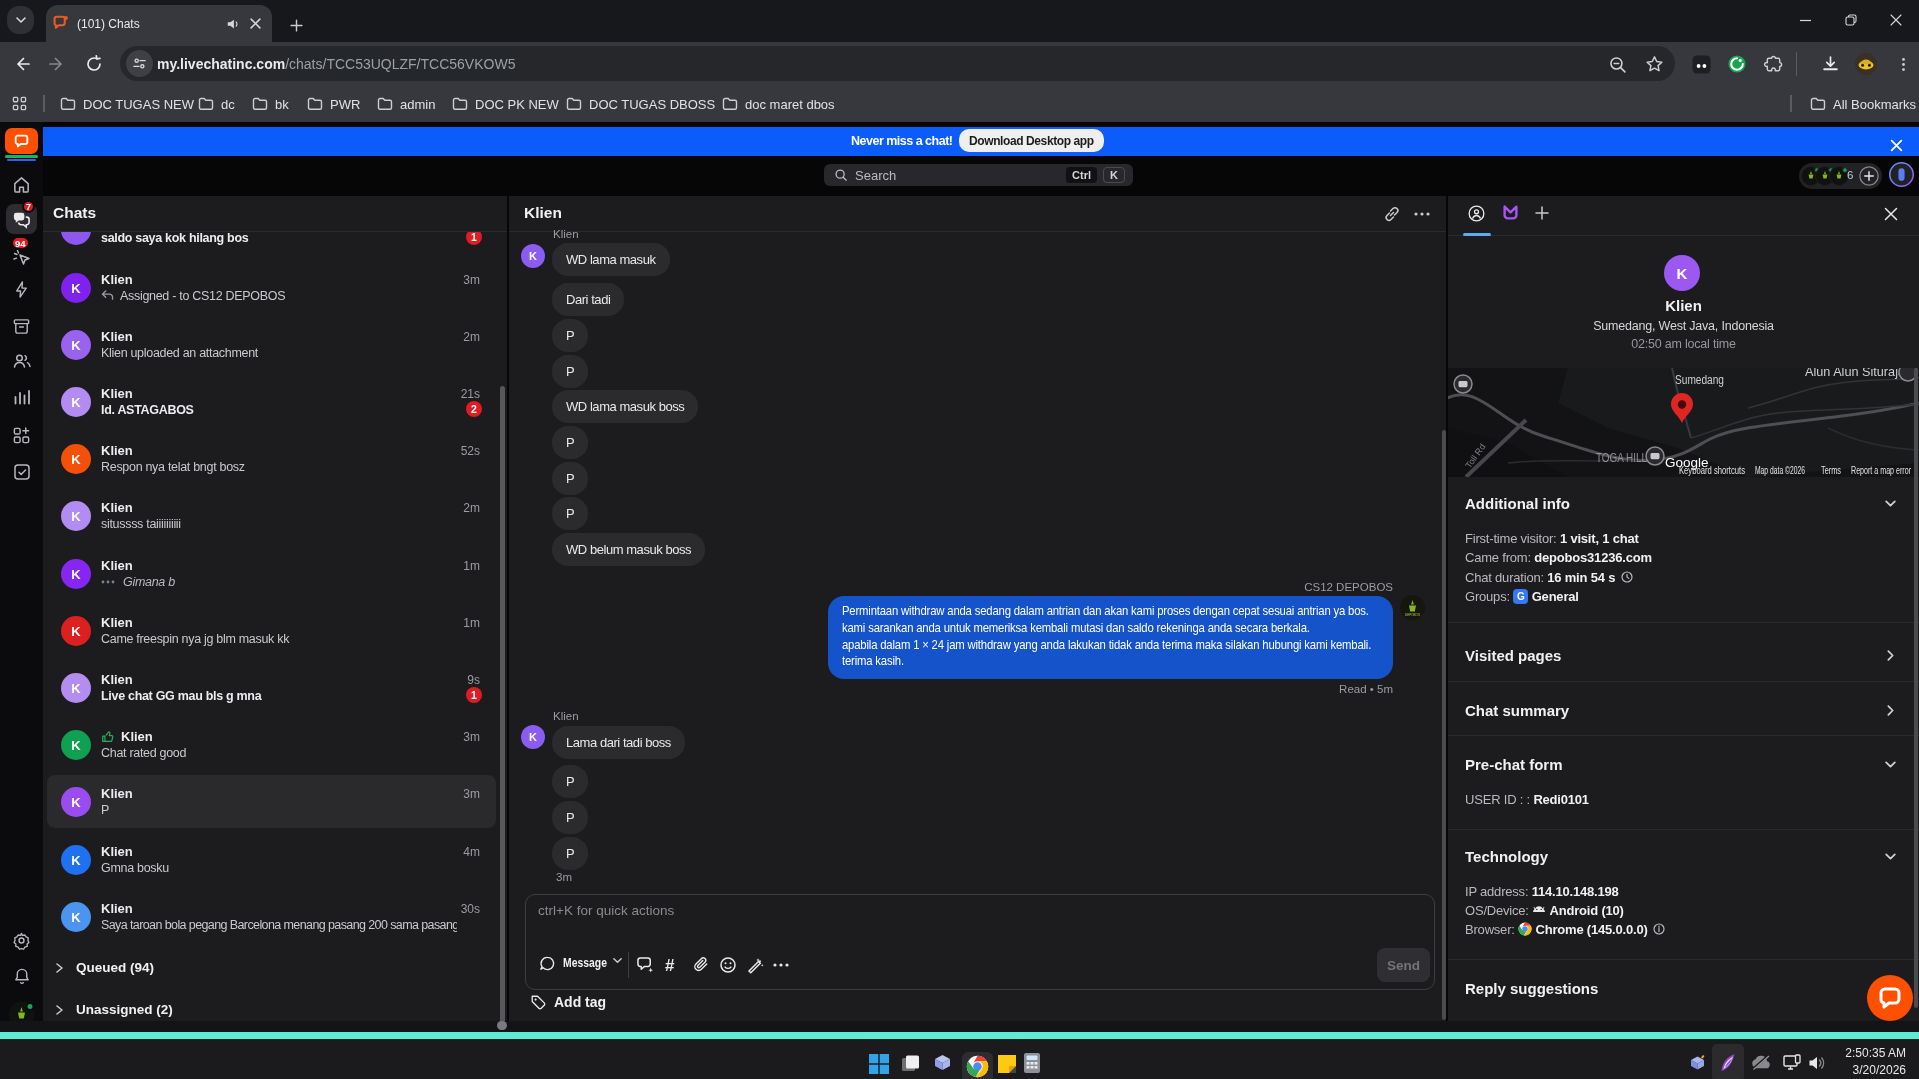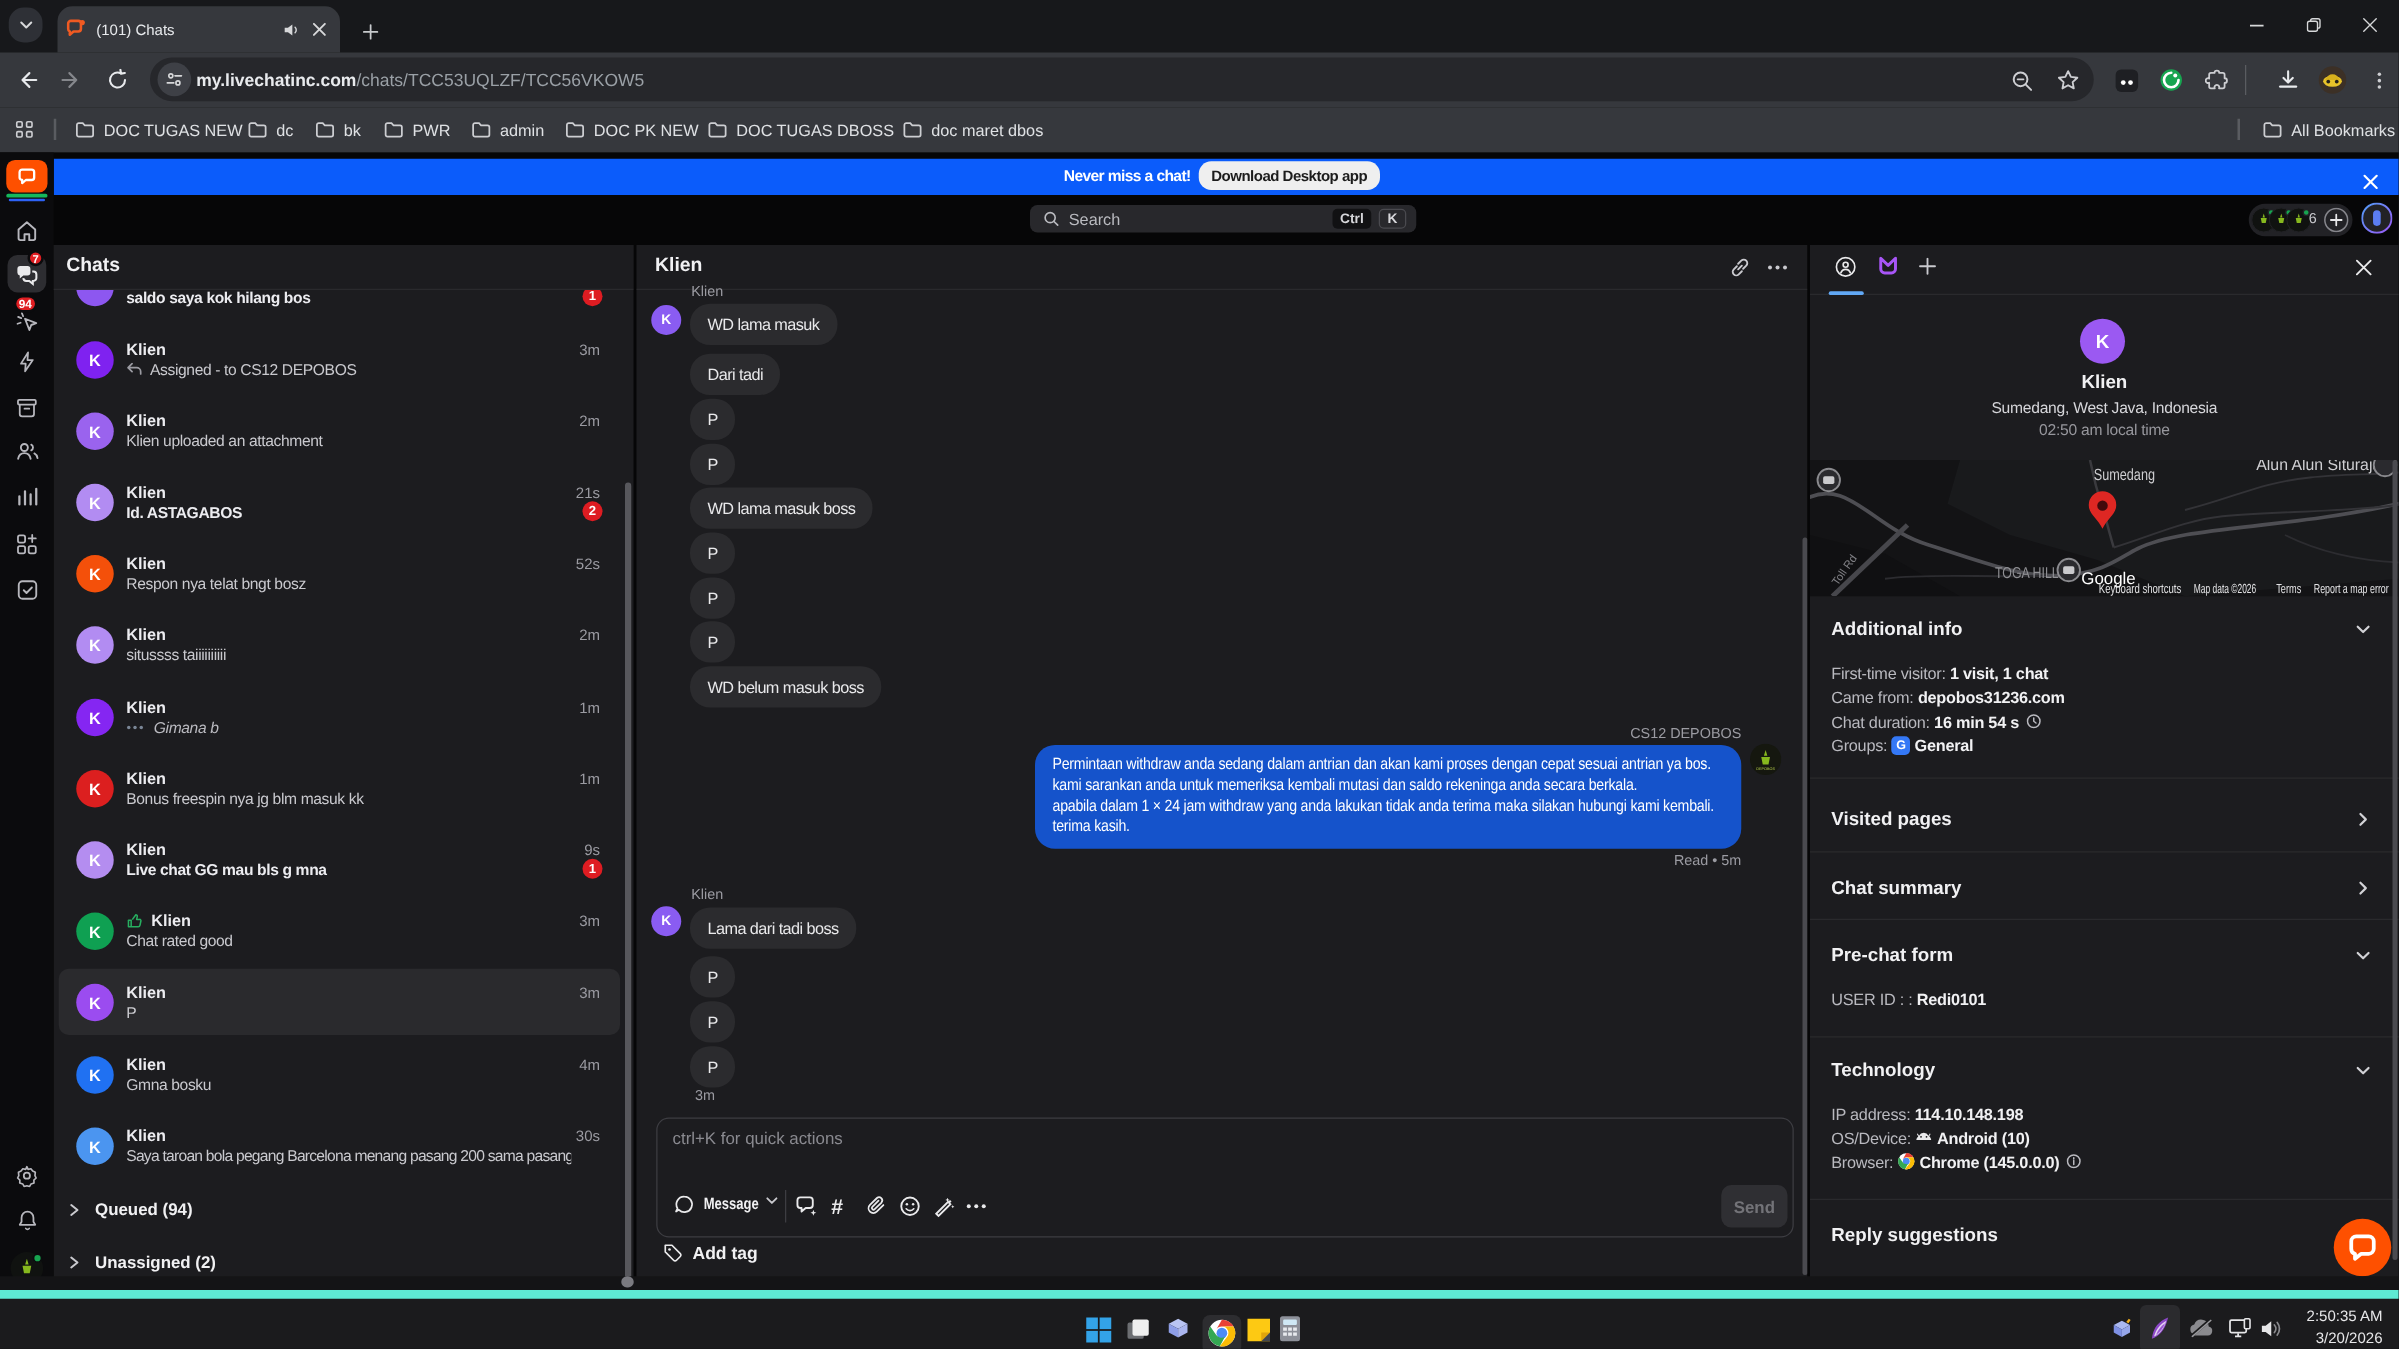--- a/index.html
+++ b/index.html
@@ -415,21 +415,21 @@
         <div class="csub" style="font-style:italic;color:#b9b9bf"><svg width="14" height="6" viewBox="0 0 14 6" style="margin-right:8px;font-style:normal">
               <circle cx="2" cy="3" r="1.4" fill="#7a8696"></circle>
               <circle cx="7" cy="3" r="1.4" fill="#7a8696"></circle>
               <circle cx="12" cy="3" r="1.4" fill="#7a8696"></circle>
             </svg>Gimana b</div>
         <div class="ctime">1m</div>
       </div>
       <div class="ci" style="top:408px">
         <div class="cava" style="background:#dc1f1f">K</div>
           <div class="cname">Klien</div>
-        <div class="csub">Bonus freespin nya jg blm masuk kk</div>
+        <div class="csub">Came freespin nya jg blm masuk kk</div>
         <div class="ctime">1m</div>
       </div>
       <div class="ci" style="top:465px">
         <div class="cava" style="background:#b48df0">K</div>
           <div class="cname">Klien</div>
         <div class="csub b">Live chat GG mau bls g mna</div>
         <div class="ctime">9s</div>
           <div class="cbadge">1</div>
       </div>
       <div class="ci" style="top:522px">

